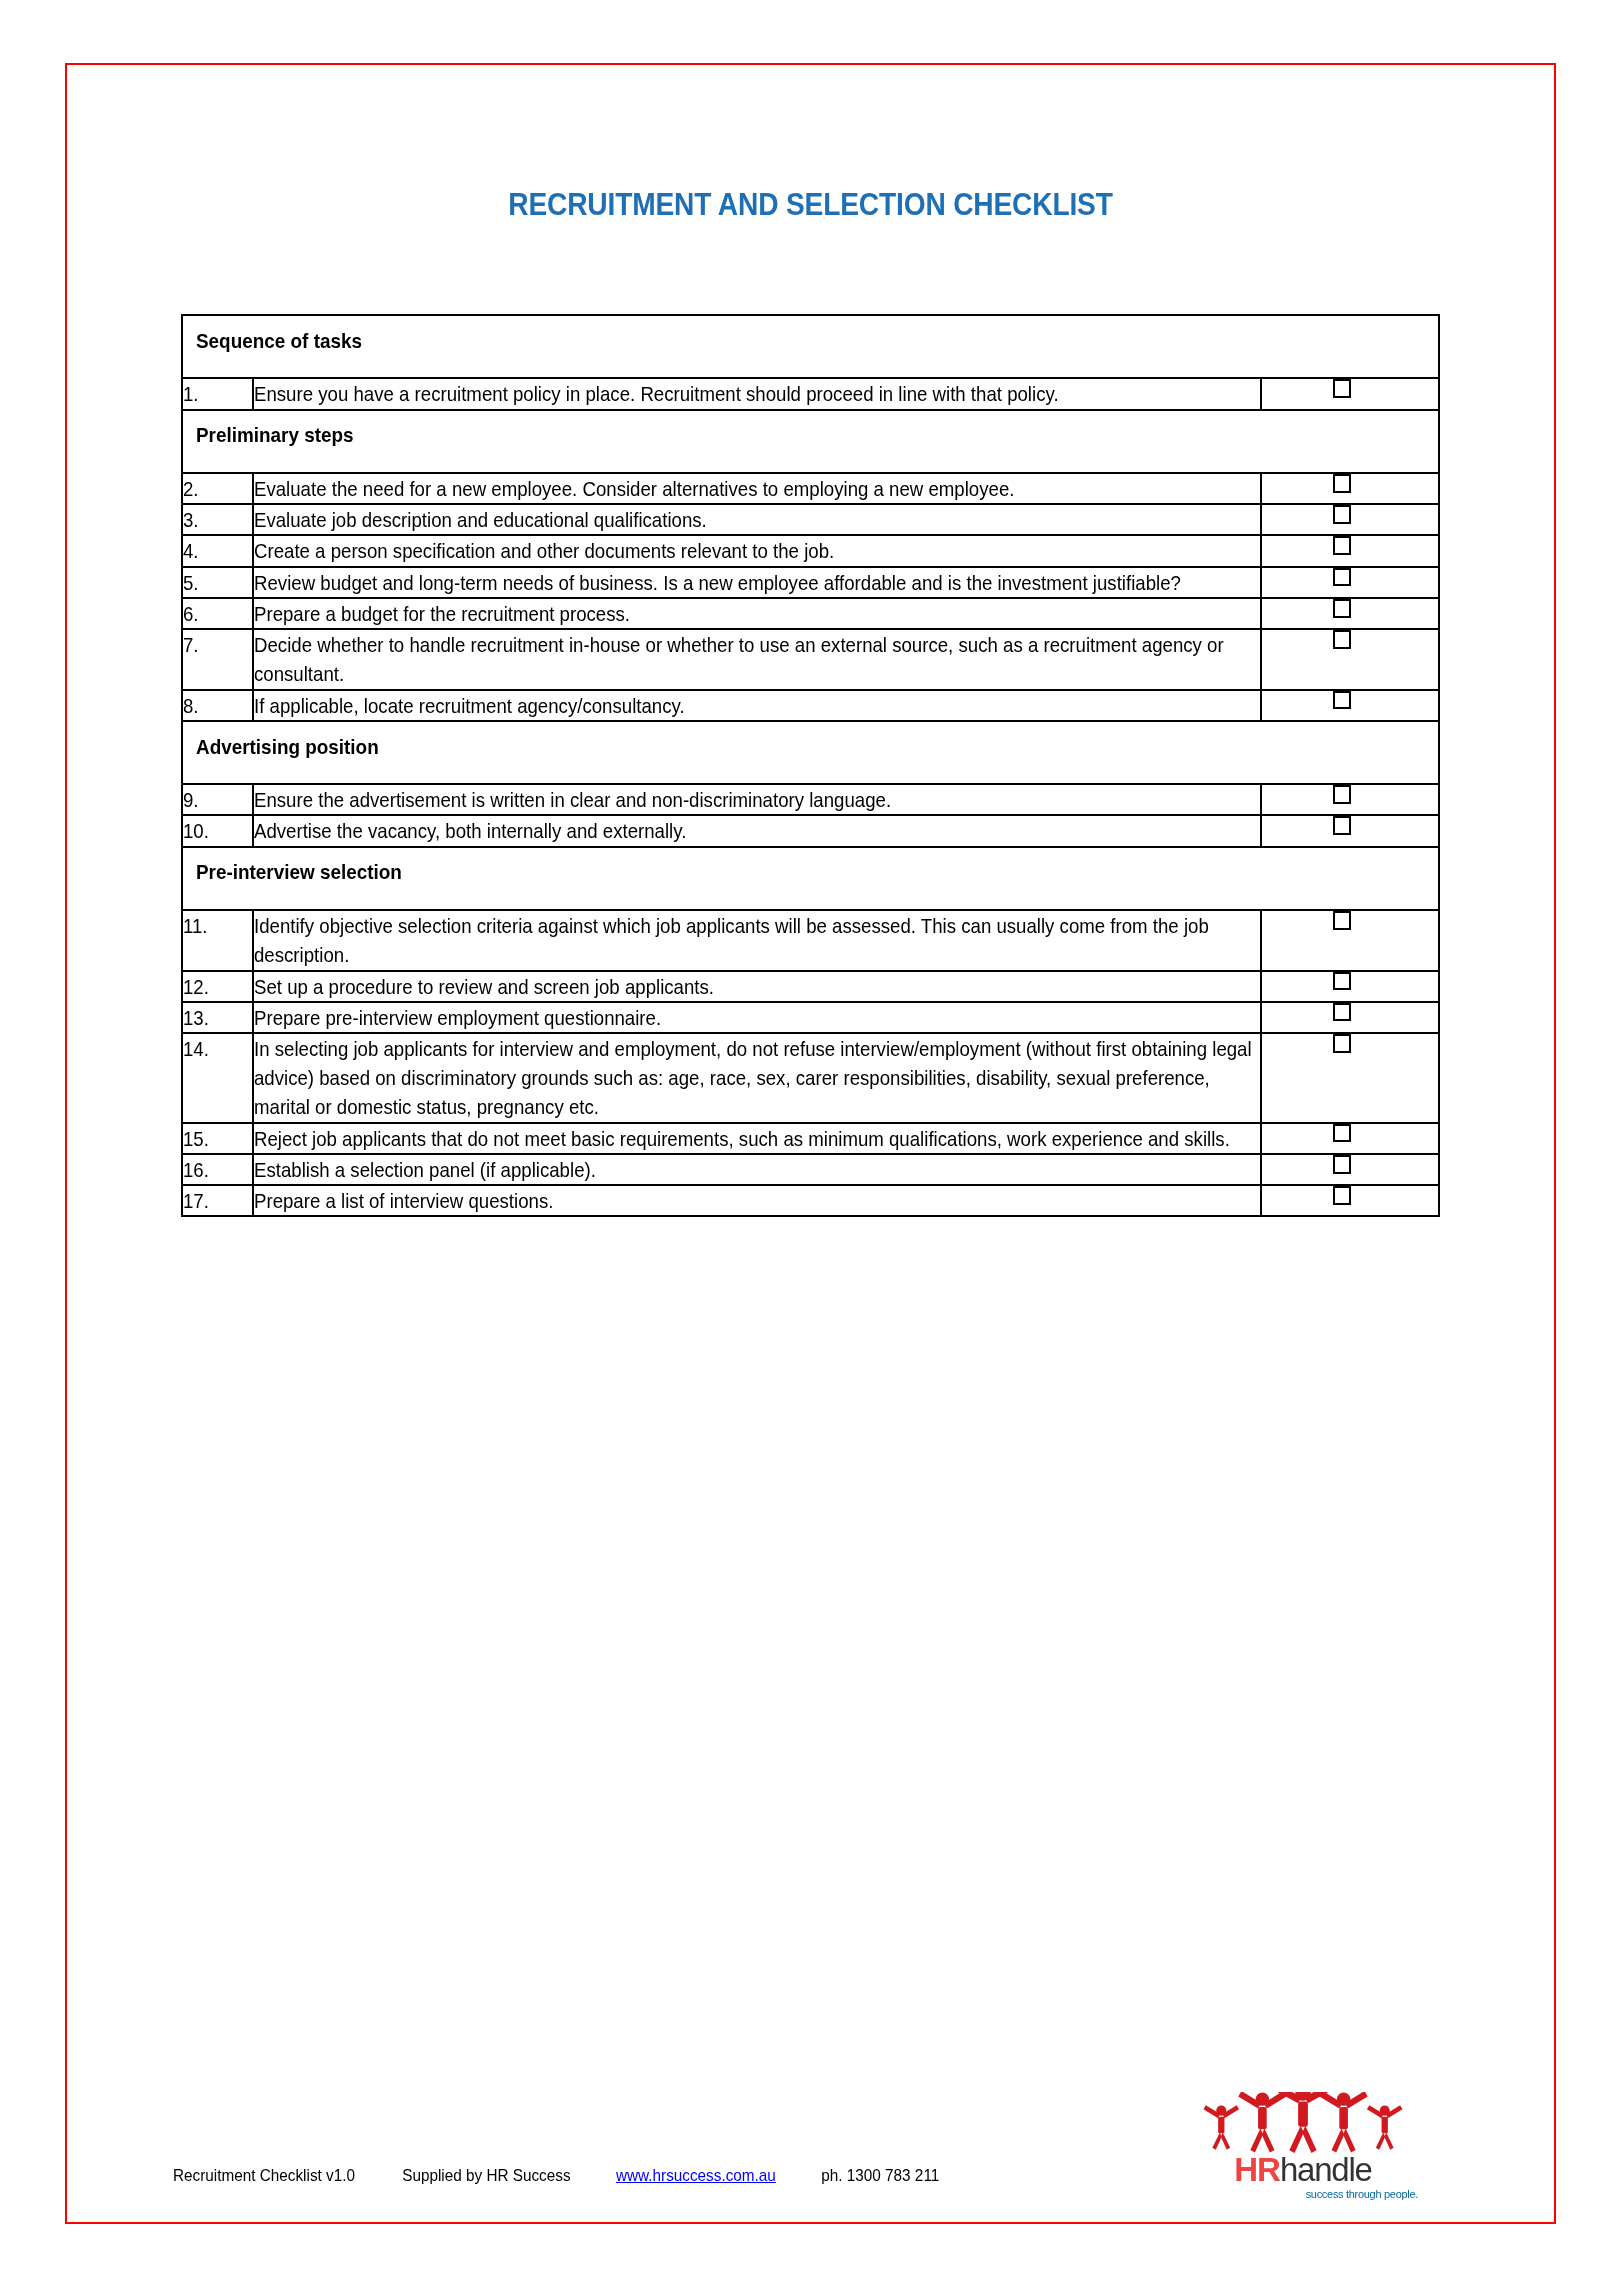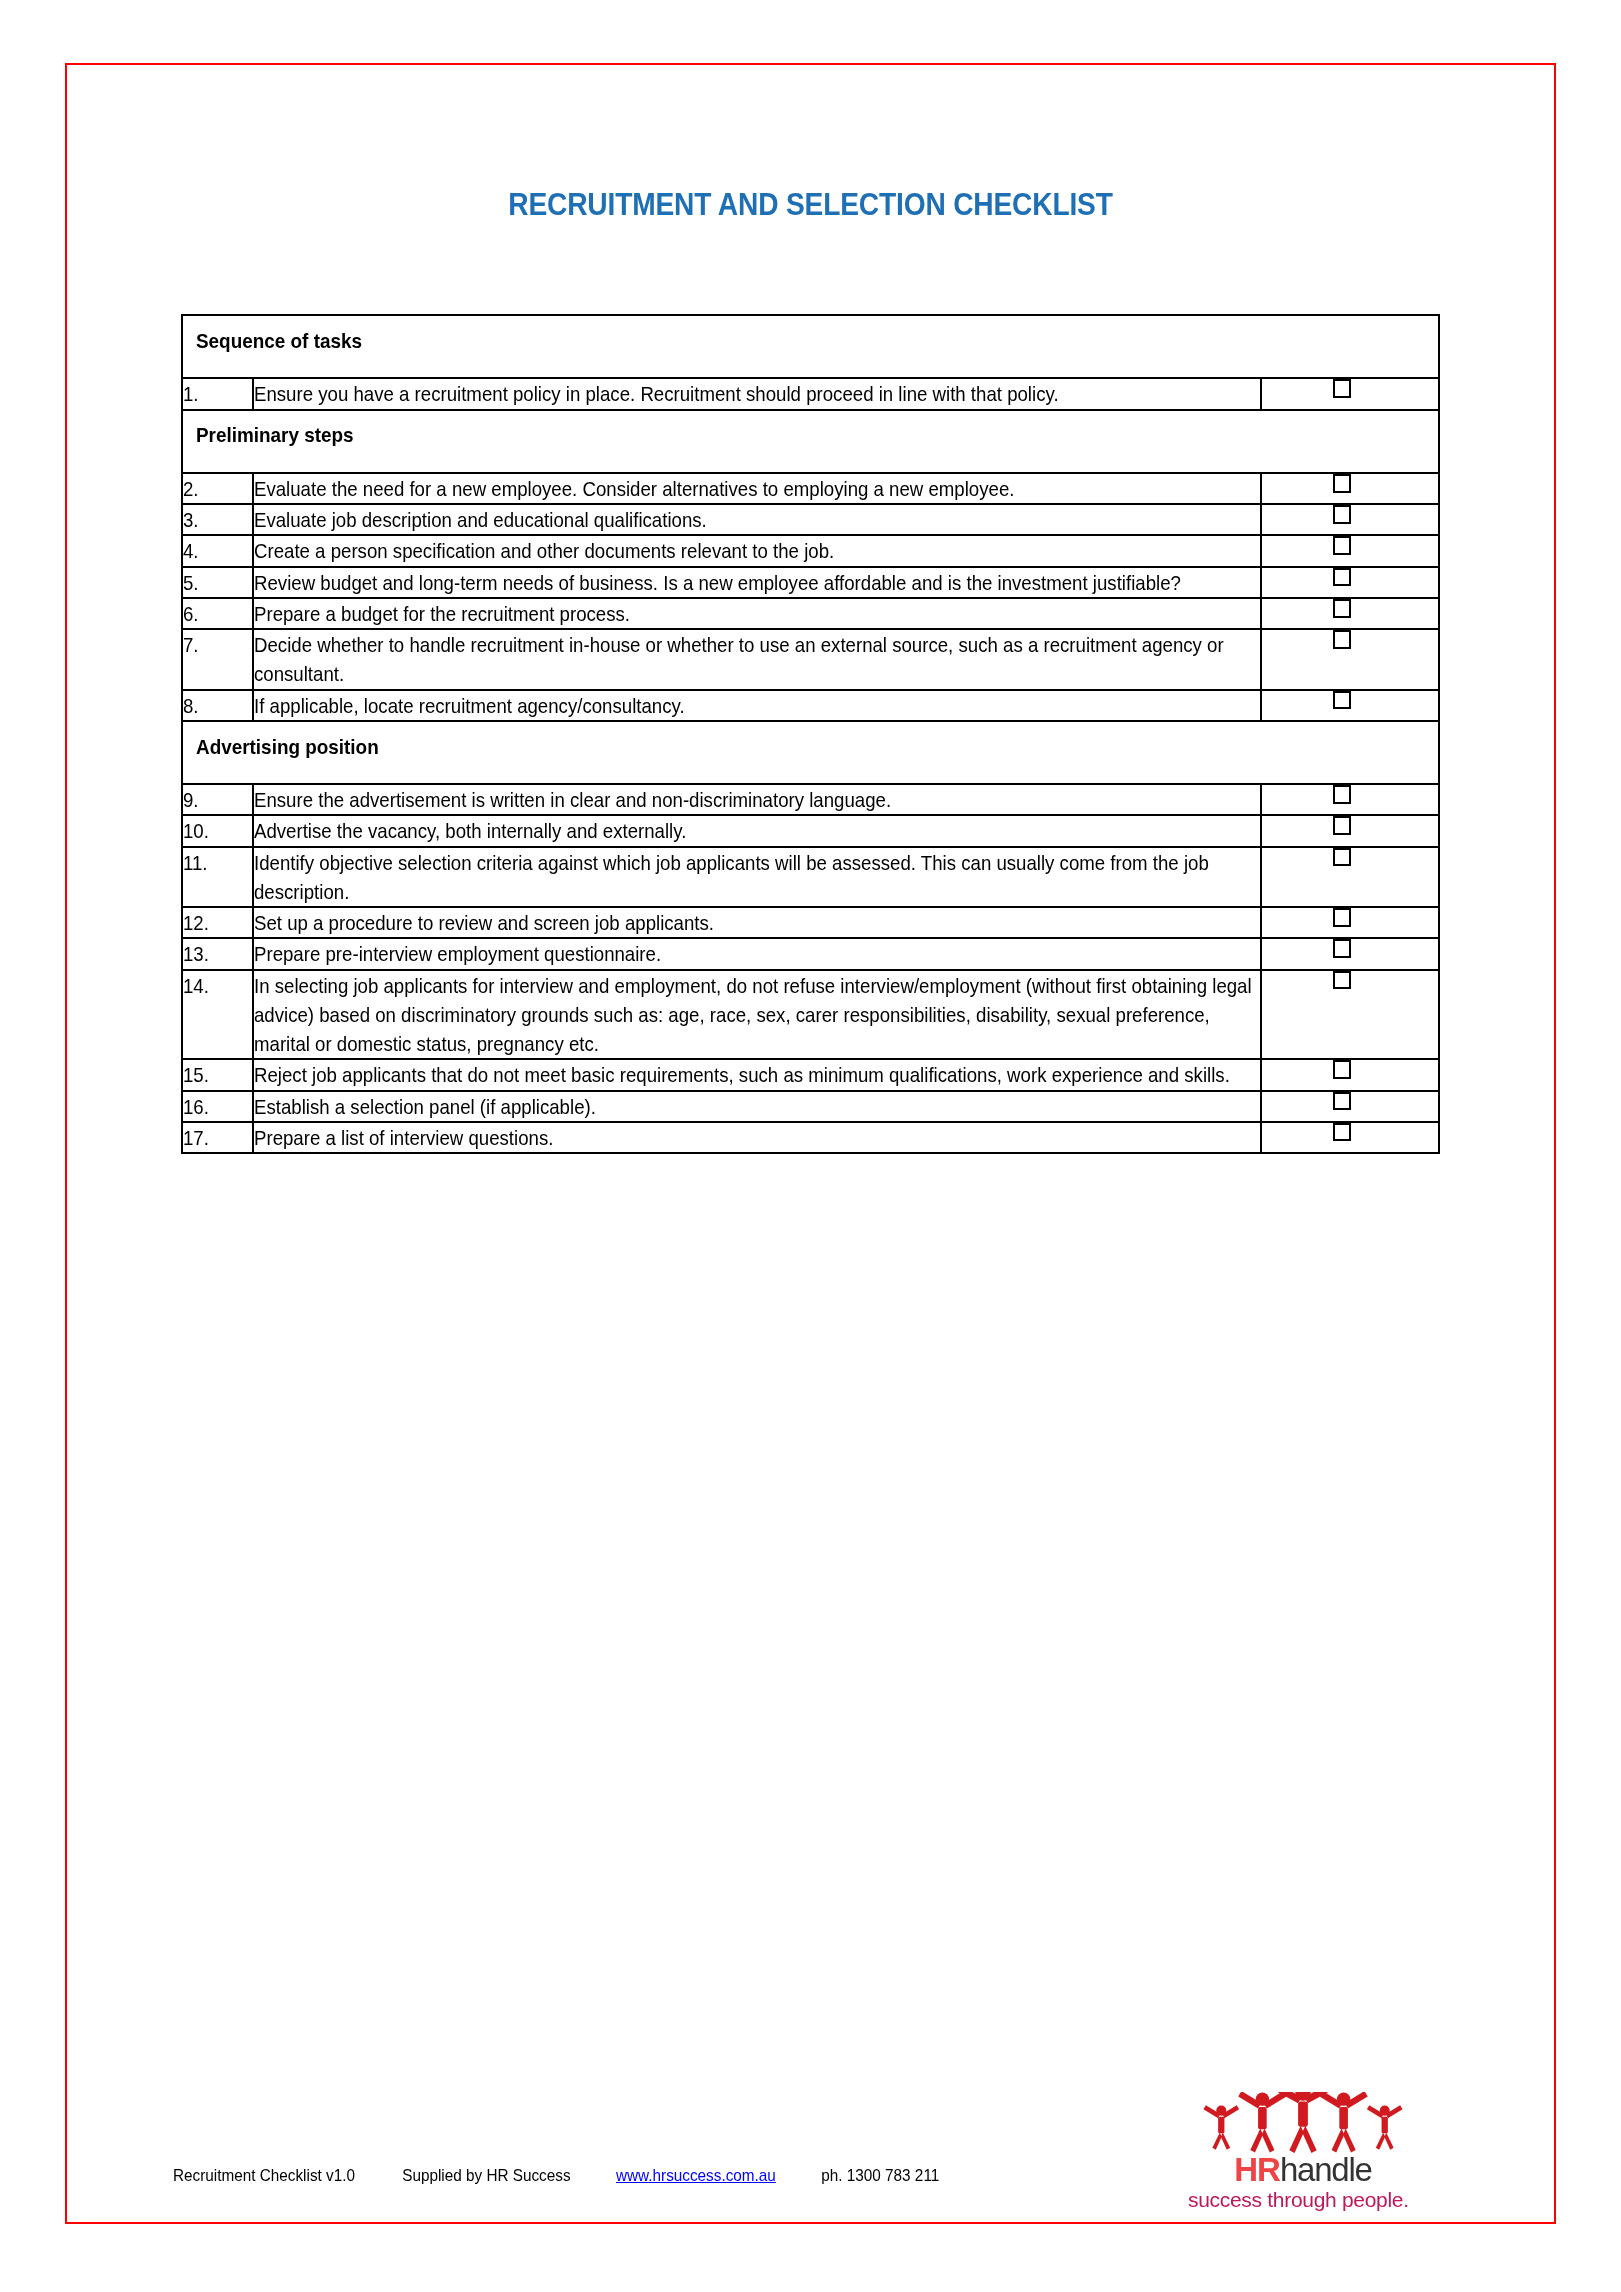--- a/index.html
+++ b/index.html
@@ -171,24 +171,24 @@
     line-height: 1;
     white-space: nowrap;
   }
   .logo-hr { color: #ef4444; font-weight: bold; letter-spacing: -1px; }
   .logo-success { color: #333333; font-weight: normal; letter-spacing: -1.2px; }
   .logo-tagline {
     position: absolute;
     left: 0;
     top: 96px;
     width: 230px;
-    text-align: left;
-    font-family: "Liberation Sans", sans-serif;
-    font-size: 21px;
-    color: #be185d;
+    text-align: right;
+    font-family: "Liberation Sans", sans-serif;
+    font-size: 11px;
+    color: #0369a1;
     letter-spacing: -0.3px;
     white-space: nowrap;
   }
 </style>
 </head>
 <body>
 
 <div class="page">
 
   <div class="page-frame"></div>
@@ -294,20 +294,23 @@
             <td class="check-cell"><span class="checkbox"></span></td>
           </tr>
           <tr>
             <td class="num-cell">
               <span class="num-text">10.</span>
             </td>
             <td class="task-cell">
               <span class="task-text">Advertise the vacancy, both internally and externally.</span>
             </td>
             <td class="check-cell"><span class="checkbox"></span></td>
+          </tr>
+          <tr class="section-row">
+            <td colspan="3"><span class="section-label">Pre-interview selection</span></td>
           </tr>
           <tr>
             <td class="num-cell">
               <span class="num-text">11.</span>
             </td>
             <td class="task-cell">
               <span class="task-text">Identify objective selection criteria against which job applicants will be assessed. This can usually come from the job description.</span>
             </td>
             <td class="check-cell"><span class="checkbox"></span></td>
           </tr>

